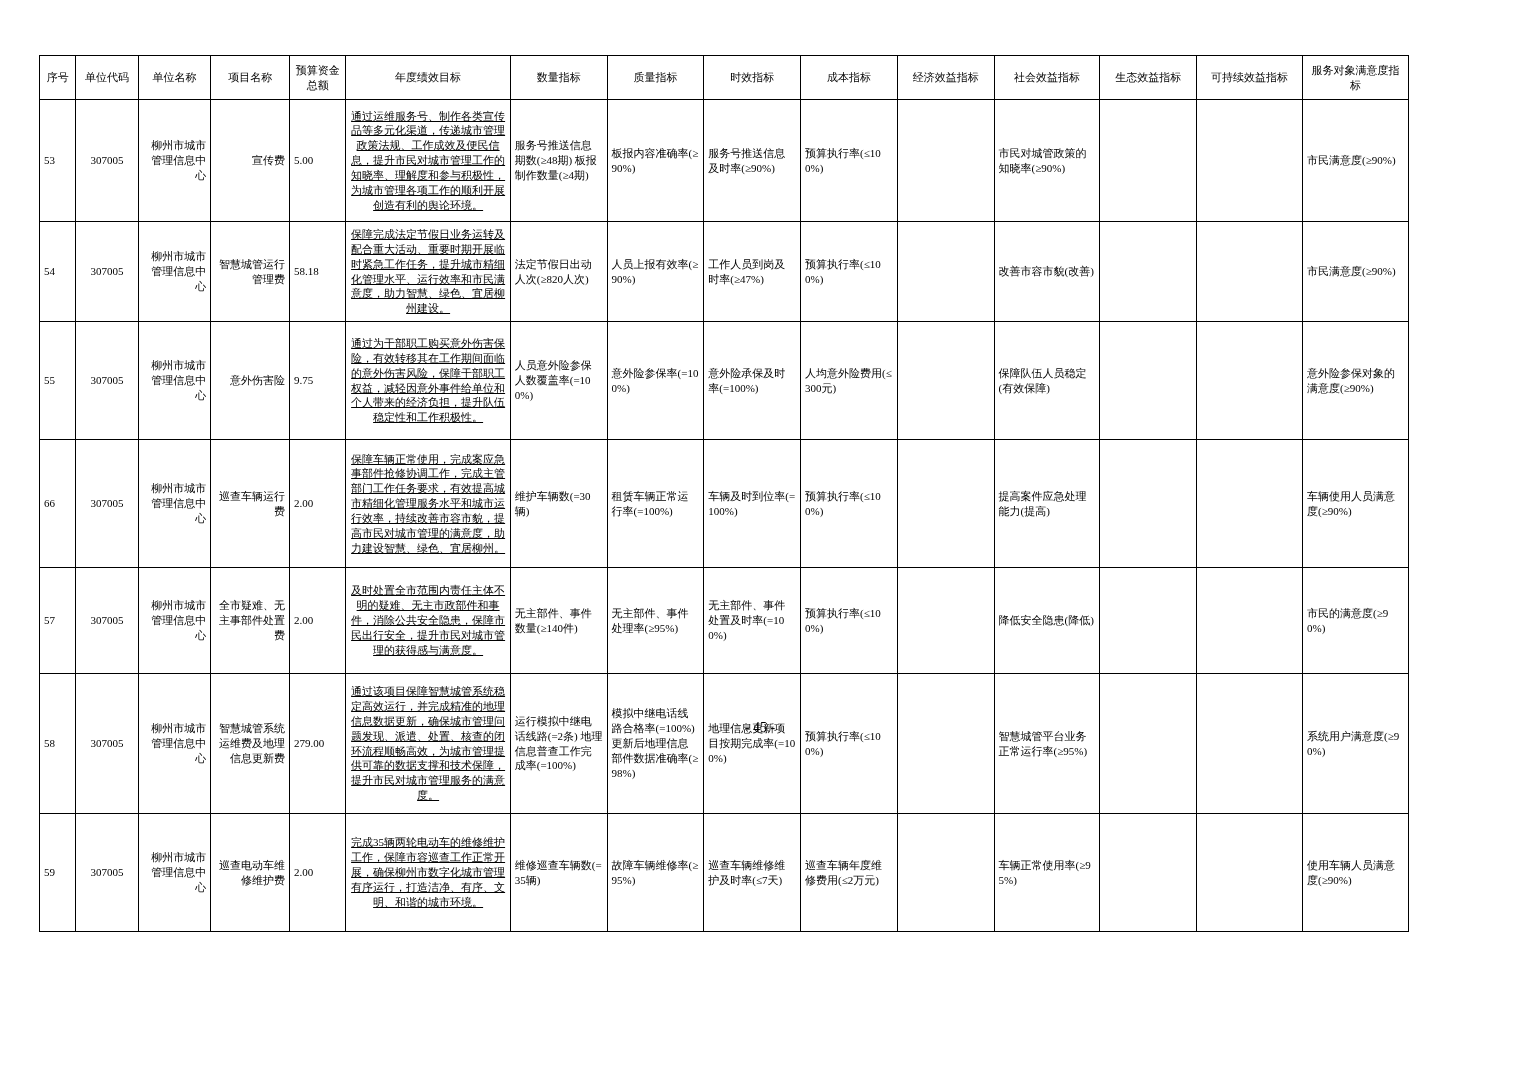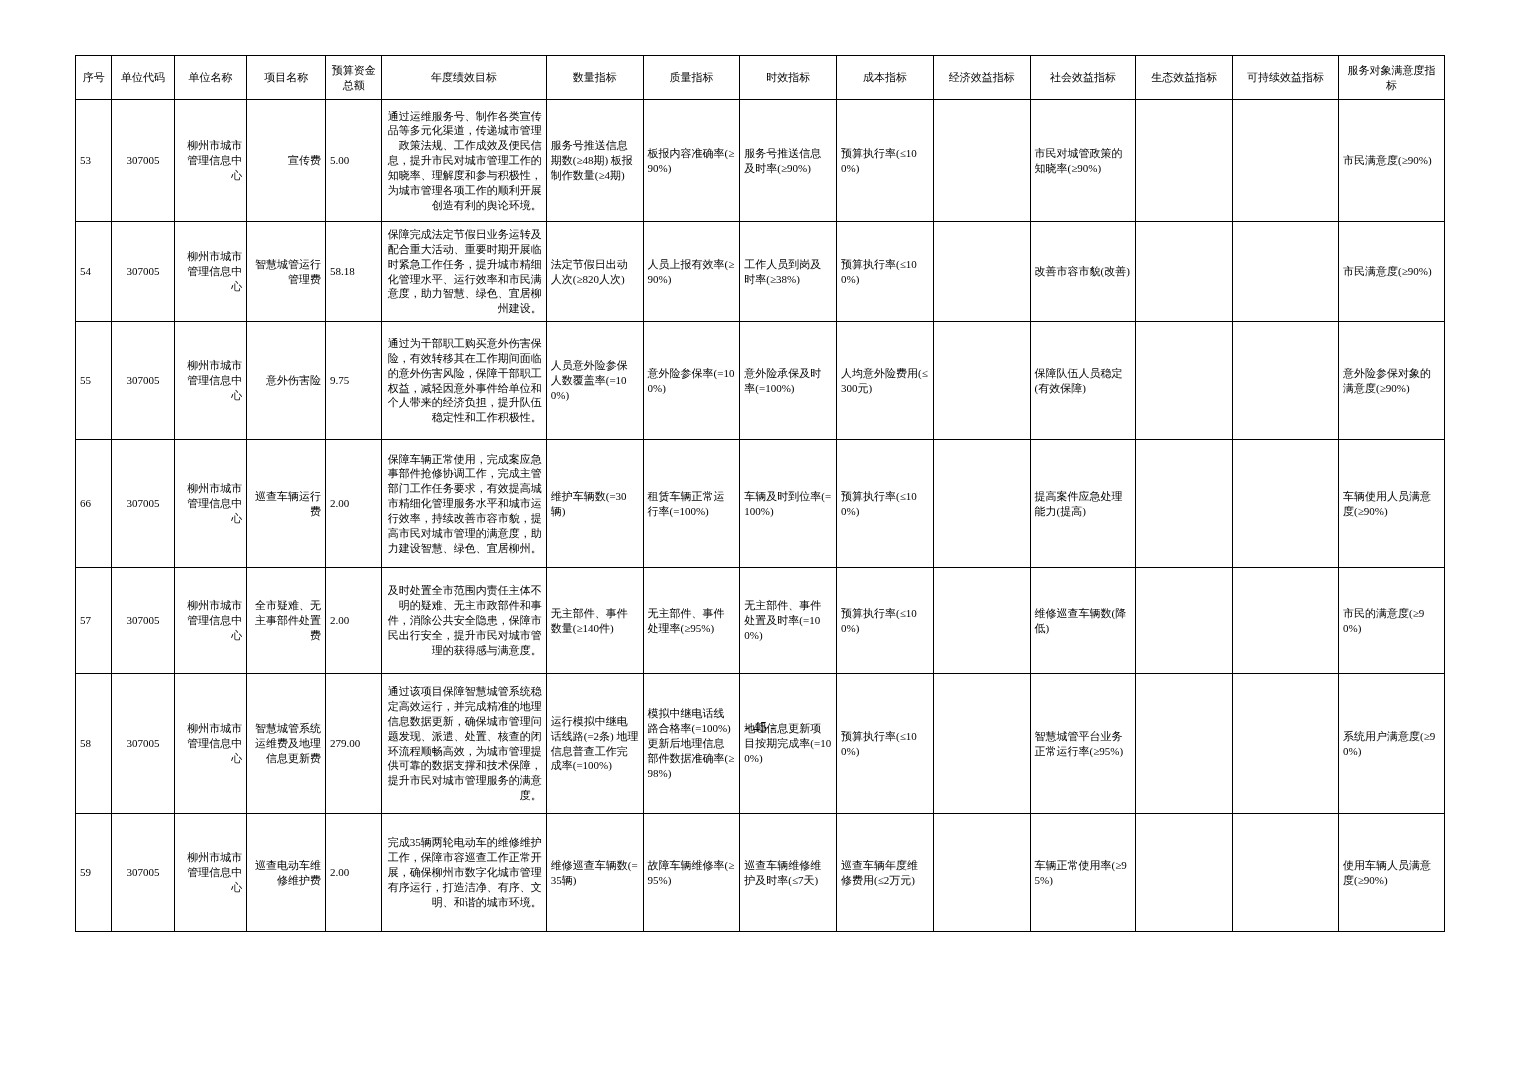--- a/index.html
+++ b/index.html
@@ -12,21 +12,21 @@
     height: 1074px;
     font-family: "Liberation Serif", "DejaVu Serif", serif;
     color: #000000;
     position: relative;
   }
   .page {
     position: relative;
     width: 1520px;
     height: 758px;
     box-sizing: border-box;
-    padding: 55px 75px 0 75px;
+    padding: 55px 75px 0 39px;
     border-radius: 25px;
   }
   table.perf {
     border-collapse: collapse;
     table-layout: fixed;
     width: 1370px;
     font-size: 11px;
     line-height: 1.35;
   }
   table.perf th, table.perf td {
@@ -40,21 +40,21 @@
     text-align: center;
     font-weight: normal;
     height: 44px;
     padding: 2px 3px;
   }
   td.c-idx { }
   td.c-code { text-align: center; }
   td.c-unit { text-align: right; }
   td.c-proj { text-align: right; }
   td.c-amt { text-align: left; padding-right: 6px; }
-  td.c-text { text-align: right; }
+  td.c-text { text-align: center; text-decoration: underline; }
   td.c-cell { text-align: left; }
   .footer {
     position: absolute;
     left: 0;
     right: 0;
     bottom: 22px;
     text-align: center;
     font-size: 14px;
     font-family: "Liberation Serif", serif;
   }
@@ -137,21 +137,21 @@
       </tr>
       <tr style="height:100px;">
         <td class="c-idx">54</td>
         <td class="c-code">307005</td>
         <td class="c-unit">柳州市城市管理信息中心</td>
         <td class="c-proj">智慧城管运行管理费</td>
         <td class="c-amt">58.18</td>
         <td class="c-text">保障完成法定节假日业务运转及配合重大活动、重要时期开展临时紧急工作任务，提升城市精细化管理水平、运行效率和市民满意度，助力智慧、绿色、宜居柳州建设。</td>
         <td class="c-cell">法定节假日出动人次(≥820人次)</td>
         <td class="c-cell">人员上报有效率(≥90%)</td>
-        <td class="c-cell">工作人员到岗及时率(≥38%)</td>
+        <td class="c-cell">工作人员到岗及时率(≥47%)</td>
         <td class="c-cell">预算执行率(≤100%)</td>
         <td class="c-cell"></td>
         <td class="c-cell">改善市容市貌(改善)</td>
         <td class="c-cell"></td>
         <td class="c-cell"></td>
         <td class="c-cell">市民满意度(≥90%)</td>
       </tr>
       <tr style="height:118px;">
         <td class="c-idx">55</td>
         <td class="c-code">307005</td>
@@ -191,21 +191,21 @@
         <td class="c-code">307005</td>
         <td class="c-unit">柳州市城市管理信息中心</td>
         <td class="c-proj">全市疑难、无主事部件处置费</td>
         <td class="c-amt">2.00</td>
         <td class="c-text">及时处置全市范围内责任主体不明的疑难、无主市政部件和事件，消除公共安全隐患，保障市民出行安全，提升市民对城市管理的获得感与满意度。</td>
         <td class="c-cell">无主部件、事件数量(≥140件)</td>
         <td class="c-cell">无主部件、事件处理率(≥95%)</td>
         <td class="c-cell">无主部件、事件处置及时率(=100%)</td>
         <td class="c-cell">预算执行率(≤100%)</td>
         <td class="c-cell"></td>
-        <td class="c-cell">维修巡查车辆数(降低)</td>
+        <td class="c-cell">降低安全隐患(降低)</td>
         <td class="c-cell"></td>
         <td class="c-cell"></td>
         <td class="c-cell">市民的满意度(≥90%)</td>
       </tr>
       <tr style="height:140px;">
         <td class="c-idx">58</td>
         <td class="c-code">307005</td>
         <td class="c-unit">柳州市城市管理信息中心</td>
         <td class="c-proj">智慧城管系统运维费及地理信息更新费</td>
         <td class="c-amt">279.00</td>

